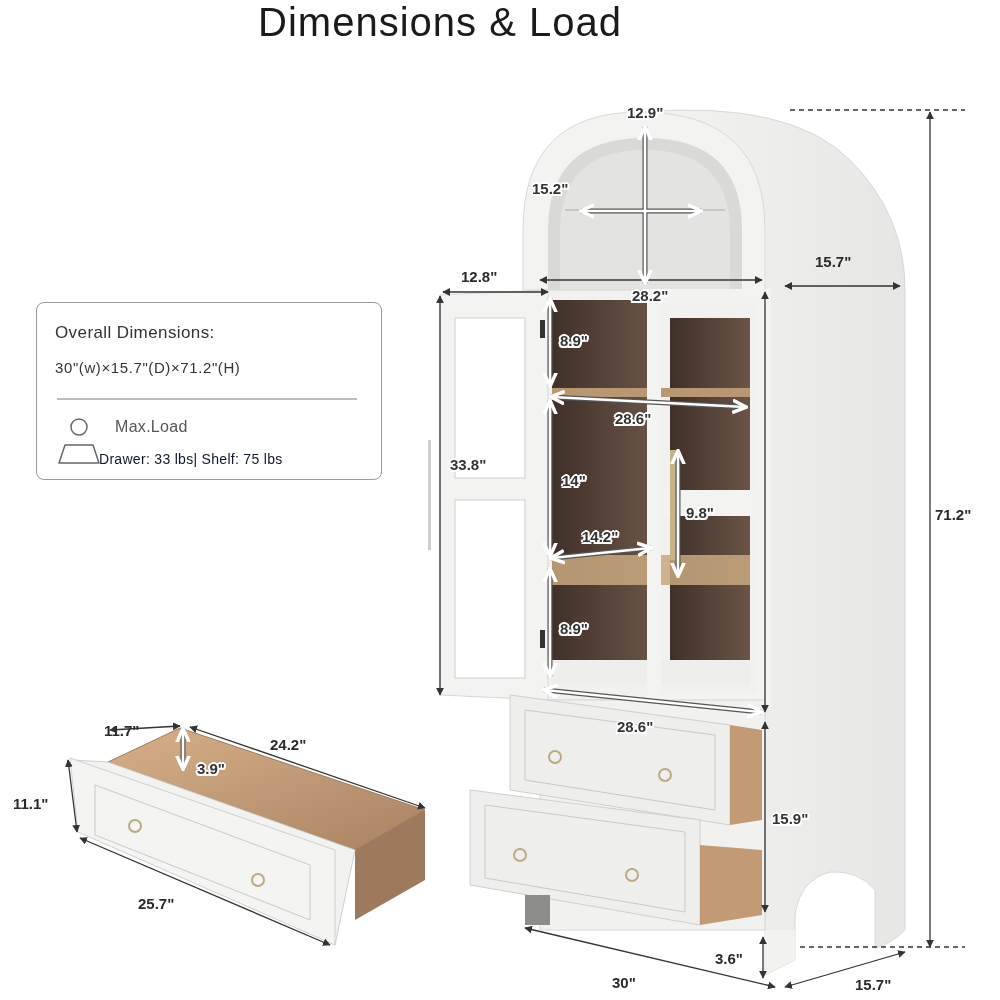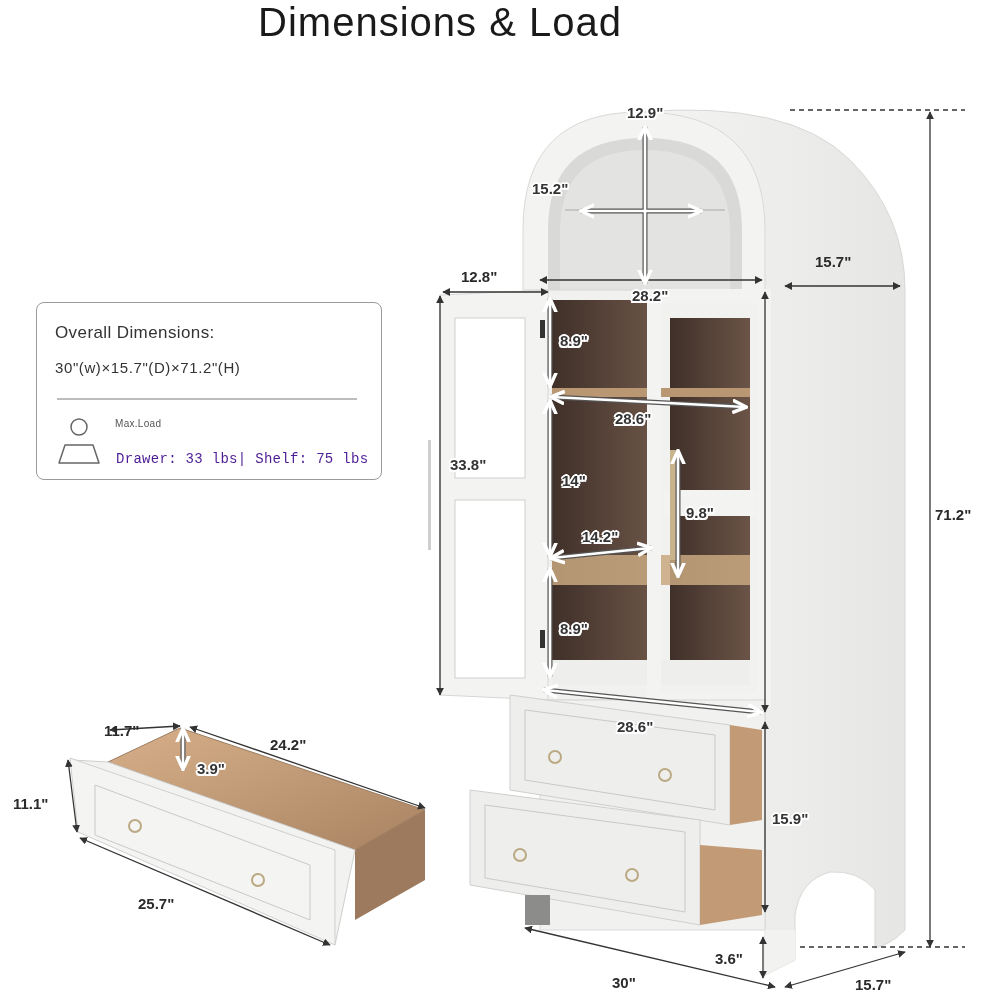--- a/index.html
+++ b/index.html
@@ -6,22 +6,22 @@
   body { width: 1000px; height: 1000px; position: relative; overflow: hidden;
          font-family: "Liberation Sans", "DejaVu Sans", sans-serif; color: #222; }
   .title { position: absolute; left: 0; top: 0; width: 880px; text-align: center;
            font-size: 40px; font-weight: 400; letter-spacing: 1px; color: #1a1a1a; line-height: 44px; }
   .infobox { position: absolute; left: 36px; top: 302px; width: 344px; height: 176px;
              border: 1.5px solid #9a9a9a; border-radius: 8px; background: #fff; }
   .ib-head { position: absolute; left: 18px; top: 20px; font-size: 17px; color: #333; letter-spacing: 0.4px; }
   .ib-dims { position: absolute; left: 18px; top: 56px; font-size: 15px; color: #333; letter-spacing: 0.6px; }
   .ib-rule { position: absolute; left: 20px; right: 24px; top: 95px; height: 2px; background: #bdbdbd; }
   .ib-icon { position: absolute; left: 18px; top: 112px; width: 48px; height: 50px; }
-  .ib-load { position: absolute; left: 78px; top: 115px; font-size: 10px; color: #555; letter-spacing: 0.3px; }
-  .ib-spec { position: absolute; left: 79px; top: 148px; font-size: 14px; color: #4c1d95; letter-spacing: 0.3px; font-family: Liberation Mono, monospace; }
+  .ib-load { position: absolute; left: 78px; top: 115px; font-size: 16px; color: #555; letter-spacing: 0.3px; }
+  .ib-spec { position: absolute; left: 62px; top: 148px; font-size: 14px; color: #0f172a; letter-spacing: 0.3px; }
   .art { position: absolute; left: 0; top: 0; width: 1000px; height: 1000px; }
   .lbl { position: absolute; font-size: 15px; font-weight: 700; color: #333; white-space: nowrap;
          text-shadow: -1.5px -1.5px 0 #fff, 1.5px -1.5px 0 #fff, -1.5px 1.5px 0 #fff, 1.5px 1.5px 0 #fff,
                       0 -2px 0 #fff, 0 2px 0 #fff, -2px 0 0 #fff, 2px 0 0 #fff; }
   .lbl.plain { text-shadow: none; color: #2a2a2a; }
 </style>
 </head>
 <body>
 
 <div class="title">Dimensions &amp; Load</div>

